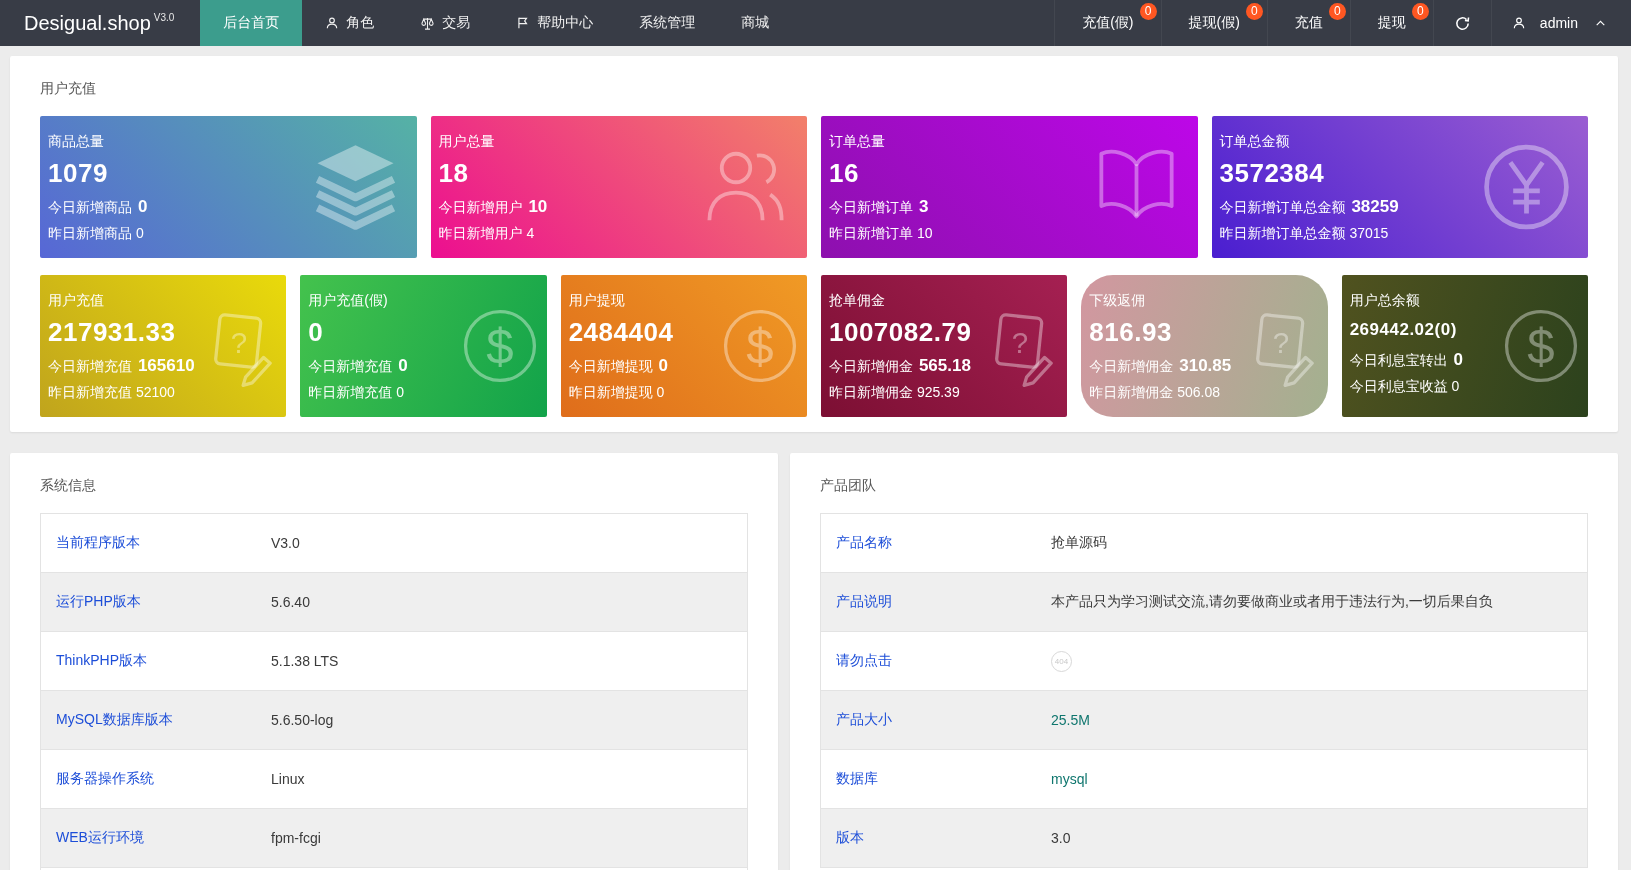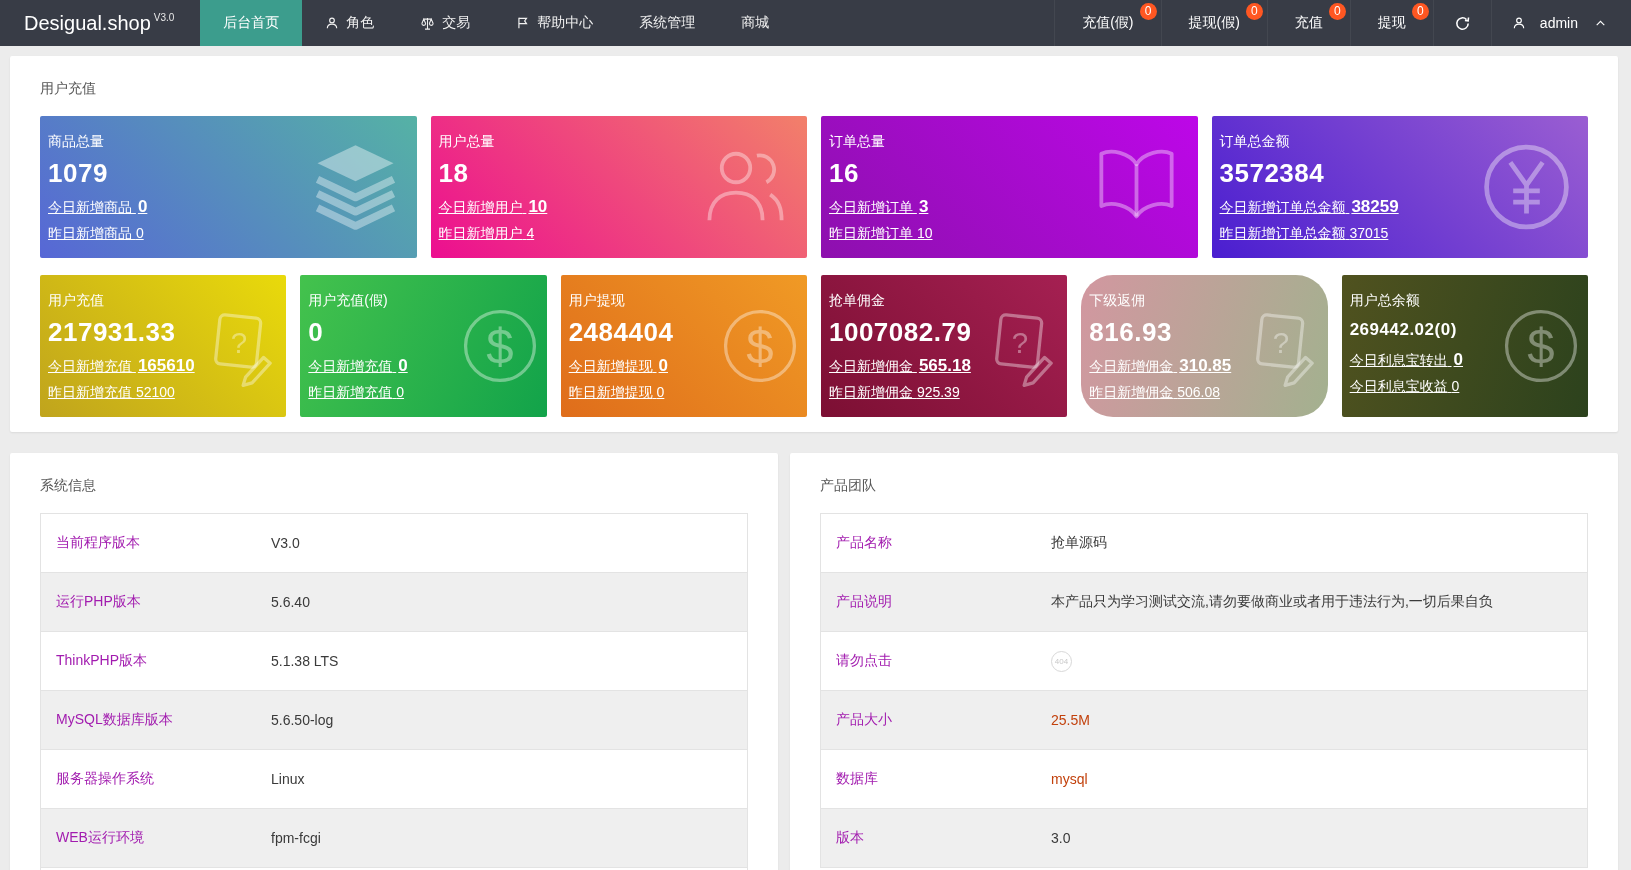--- a/index.html
+++ b/index.html
@@ -32,38 +32,38 @@
 
   
   .cards { display:grid; gap:14px; padding:0 10px; }
   .cards.row1 { grid-template-columns:repeat(4,1fr); margin-bottom:17px; }
   .cards.row2 { grid-template-columns:repeat(6,1fr); }
   .stat-card { position:relative; height:142px; border-radius:2px; color:#fff; padding:17px 8px;
                overflow:hidden; }
   .sc-title { font-size:14px; margin-bottom:7px; }
   .sc-value { font-size:26px; font-weight:700; margin-bottom:5px; letter-spacing:.5px; }
   .stat-card.small-value .sc-value { font-size:17px; line-height:26px; margin-bottom:4px; }
-  .sc-line { font-size:14px; line-height:26px; white-space:nowrap;text-decoration:underline; }
+  .sc-line { font-size:14px; line-height:26px; white-space:nowrap; }
   .sc-em { font-size:17px; font-weight:700; margin-left:2px; }
   .sc-icon { position:absolute; right:14px; top:50%; transform:translateY(-50%); line-height:0; }
   .cards.row2 .sc-icon { right:6px; }
   .sc-icon svg { stroke:rgba(255,255,255,.38); }
 
   
   .bottom-row { display:flex; gap:12px; align-items:flex-start; }
   .panel.sys { width:768px; min-height:420px; }
   .panel.team { flex:1; min-height:345px; }
   .info-table { margin:0 10px; border:1px solid #e3e3e3; }
   .info-row { display:flex; border-bottom:1px solid #e3e3e3; min-height:41px; align-items:center; }
   .info-row:last-of-type { border-bottom:none; }
   .info-row:nth-of-type(even) { background:#efefef; }
-  .info-label { width:230px; padding:20px 15px; font-size:14px; color:#a21caf; flex-shrink:0; }
+  .info-label { width:230px; padding:20px 15px; font-size:14px; color:#1d4ed8; flex-shrink:0; }
   .info-value { padding:10px 10px 10px 0; font-size:14px; color:#3a3a3a; }
   .team .info-row { min-height:39px; }
-  .v-link { color:#c2410c; cursor:pointer; }
+  .v-link { color:#0f766e; cursor:pointer; }
   .v-badge { display:inline-block; width:21px; height:21px; border:1px solid #d8d8d8; border-radius:50%;
              color:#c9c9c9; font-size:8px; line-height:20px; text-align:center; cursor:pointer; padding:0; }
 </style>
 </head>
 <body>
 
 <div class="navbar">
   <div class="brand">
     <span>Desigual.shop</span>
     <sup>V3.0</sup>

